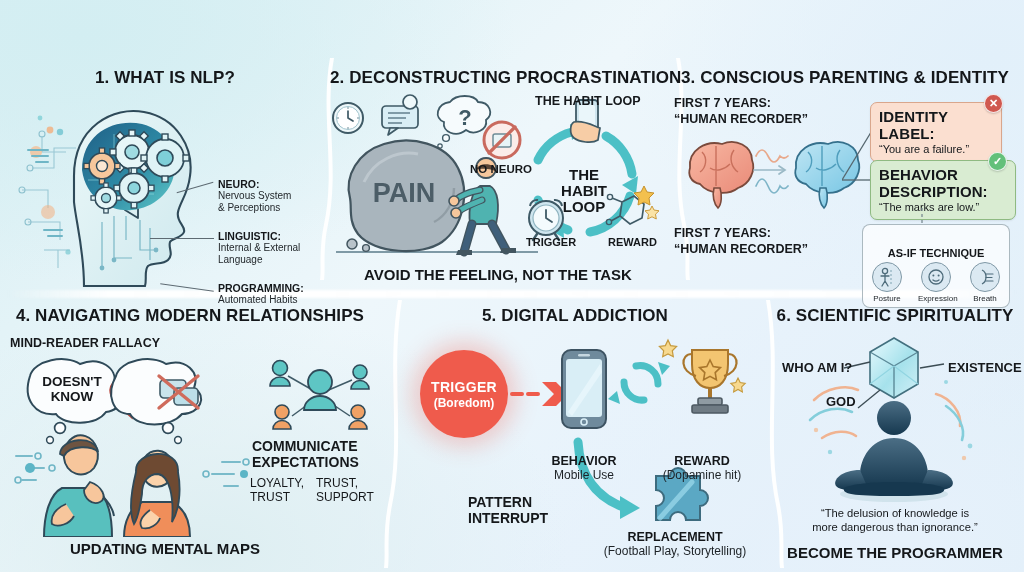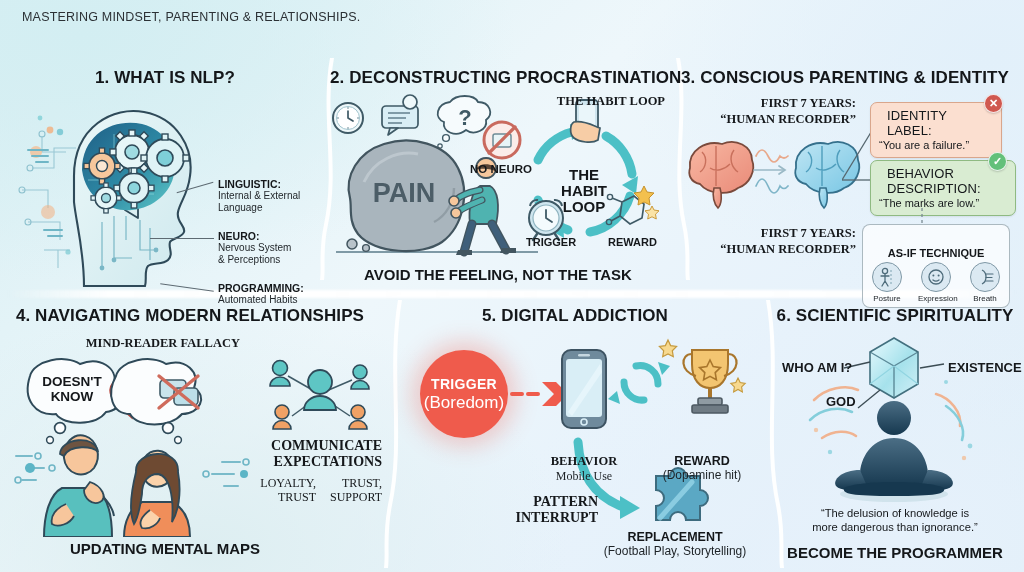--- a/index.html
+++ b/index.html
@@ -45,36 +45,36 @@
     text-align: center;
     font-size: 17px; font-weight: 700; color: #14171a;
     letter-spacing: .1px; white-space: nowrap;
   }
   .caption {
     position: absolute; left: 0; right: 0;
     text-align: center; font-weight: 700; color: #14171a;
   }
   .lbl { position: absolute; color: #15181b; }
   .lbl-b { font-weight: 700; }
-  .center { text-align: right; font-family: Liberation Serif, serif; }
+  .center { text-align: left; }
 
   
   .nlp-list { position: absolute; left: 218px; top: 110px; width: 112px; }
   .nlp-item { margin-bottom: 16px; }
   .nlp-key { font-size: 10.5px; font-weight: 700; color: #14171a; line-height: 1.15; }
   .nlp-val { font-size: 10px; color: #23282c; line-height: 1.2; }
   .leader { position: absolute; height: 1px; background: #5d6a72; }
 
   
   .callout {
     position: absolute; border-radius: 7px; padding: 5px 8px 6px 8px;
     border: 1.3px solid rgba(90,110,120,.55);
     box-shadow: 0 1px 2px rgba(0,0,0,.08);
   }
-  .callout .c-key { font-size: 13px; font-weight: 400; color: #14171a; letter-spacing:.1px;margin-left:8px; }
+  .callout .c-key { font-size: 15px; font-weight: 700; color: #14171a; letter-spacing:.1px; }
   .callout .c-val { font-size: 11px; color: #15181b; margin-top: 1px; }
   .badge {
     position: absolute; width: 19px; height: 19px; border-radius: 50%;
     display: flex; align-items: center; justify-content: center;
     font-size: 11px; color: #fff; font-weight: 700;
     border: 1.5px solid rgba(255,255,255,.85);
     box-shadow: 0 1px 2px rgba(0,0,0,.18);
   }
   .asif {
     position: absolute; border: 1.3px solid rgba(120,140,150,.6);
@@ -91,35 +91,34 @@
   }
   .asif-cap { font-size: 8px; color: #1d2226; margin-top: 2px; }
 
   
   .trigger-circle {
     position: absolute; width: 88px; height: 88px; border-radius: 50%;
     display: flex; flex-direction: column; align-items: center; justify-content: center;
     color: #fff; box-shadow: 0 0 22px 8px rgba(239,91,76,.28);
   }
   .trigger-circle .t1 { font-size: 14px; font-weight: 700; letter-spacing:.3px; }
-  .trigger-circle .t2 { font-size: 17px; font-weight: 400; margin-top: 1px; }
+  .trigger-circle .t2 { font-size: 12px; font-weight: 700; margin-top: 1px; }
   .step-cap { position: absolute; text-align:center; }
   .step-cap .s1 { font-size: 12.5px; font-weight: 700; color:#14171a; }
   .step-cap .s2 { font-size: 12px; color:#1d2226; }
 
   
   .quote { position:absolute; text-align:center; font-size: 11.2px; color:#15181b; line-height: 1.25; }
 </style>
 </head>
 <body>
 
 <div id="poster">
 
   <div class="header">
-    <div class="subtitle">MASTERING MINDSET, PARENTING &amp; RELATIONSHIPS.</div>
   </div>
 
   <div class="divider-h" style="top:290px;"></div>
 
   <div class="divider-v" style="left:312px; top:58px; bottom:292px;">
     <svg viewBox="0 0 34 240" preserveAspectRatio="none">
         <path d="M20 0 C10 60, 26 120, 14 180 C8 210, 12 226, 10 240" stroke="rgba(255,255,255,0.95)" stroke-width="4" fill="none" stroke-linecap="round"></path>
       </svg>
   </div>
   <div class="divider-v" style="left:664px; top:58px; bottom:292px;">
@@ -267,28 +266,28 @@
           <circle cx="142" cy="160" r="2.4"></circle>
         </g>
     </svg>
 
     <div class="leader" style="left:176px; top:119px; width:38px; transform:rotate(-16deg);"></div>
     <div class="leader" style="left:150px; top:170px; width:64px;"></div>
     <div class="leader" style="left:160px; top:219px; width:54px; transform:rotate(8deg);"></div>
 
     <div class="nlp-list">
       <div class="nlp-item">
+        <div class="nlp-key">NEURO:</div>
+        <div class="nlp-val" style="white-space:pre-line">Nervous System
+&amp; Perceptions</div>
+      </div>
+      <div class="nlp-item">
         <div class="nlp-key">LINGUISTIC:</div>
         <div class="nlp-val" style="white-space:pre-line">Internal &amp; External
 Language</div>
-      </div>
-      <div class="nlp-item">
-        <div class="nlp-key">NEURO:</div>
-        <div class="nlp-val" style="white-space:pre-line">Nervous System
-&amp; Perceptions</div>
       </div>
       <div class="nlp-item">
         <div class="nlp-key">PROGRAMMING:</div>
         <div class="nlp-val" style="white-space:pre-line">Automated Habits</div>
       </div>
     </div>
   </div>
 
   <div class="panel" style="left:330px; top:68px; width:336px; height:222px;">
     <div class="panel-title">2. DECONSTRUCTING PROCRASTINATION</div>
@@ -667,21 +666,21 @@
         <path d="M188 106 C190 140, 206 162, 236 172" fill="none" stroke="#4cc0c6" stroke-width="9" stroke-linecap="round"></path>
         <path d="M230 160 l20 12 -20 11 z" fill="#4cc0c6"></path>
       </g>
 
       <g transform="translate(254,140)">
         <path d="M12 0 h14 a8 8 0 0 1 16 0 h14 v14 a8 8 0 0 1 0 16 v14 h-14 a8 8 0 0 0 -16 0 h-14 v-14 a8 8 0 0 0 0 -16 z" fill="#5ba8c4" stroke="#3d6b7e" stroke-width="2"></path>
         <path d="M16 42 L48 6" stroke="#9fdcee" stroke-width="5" opacity=".7" stroke-linecap="round"></path>
       </g>
     </svg>
 
-    <div class="step-cap" style="left:140px; top:148px; width:108px;font-family:Liberation Serif, serif;">
+    <div class="step-cap" style="left:140px; top:148px; width:108px;">
       <div class="s1">BEHAVIOR</div>
       <div class="s2">Mobile Use</div>
     </div>
     <div class="step-cap" style="left:254px; top:148px; width:116px;">
       <div class="s1">REWARD</div>
       <div class="s2">(Dopamine hit)</div>
     </div>
     <div class="step-cap" style="left:200px; top:224px; width:170px;">
       <div class="s1">REPLACEMENT</div>
       <div class="s2">(Football Play, Storytelling)</div>

